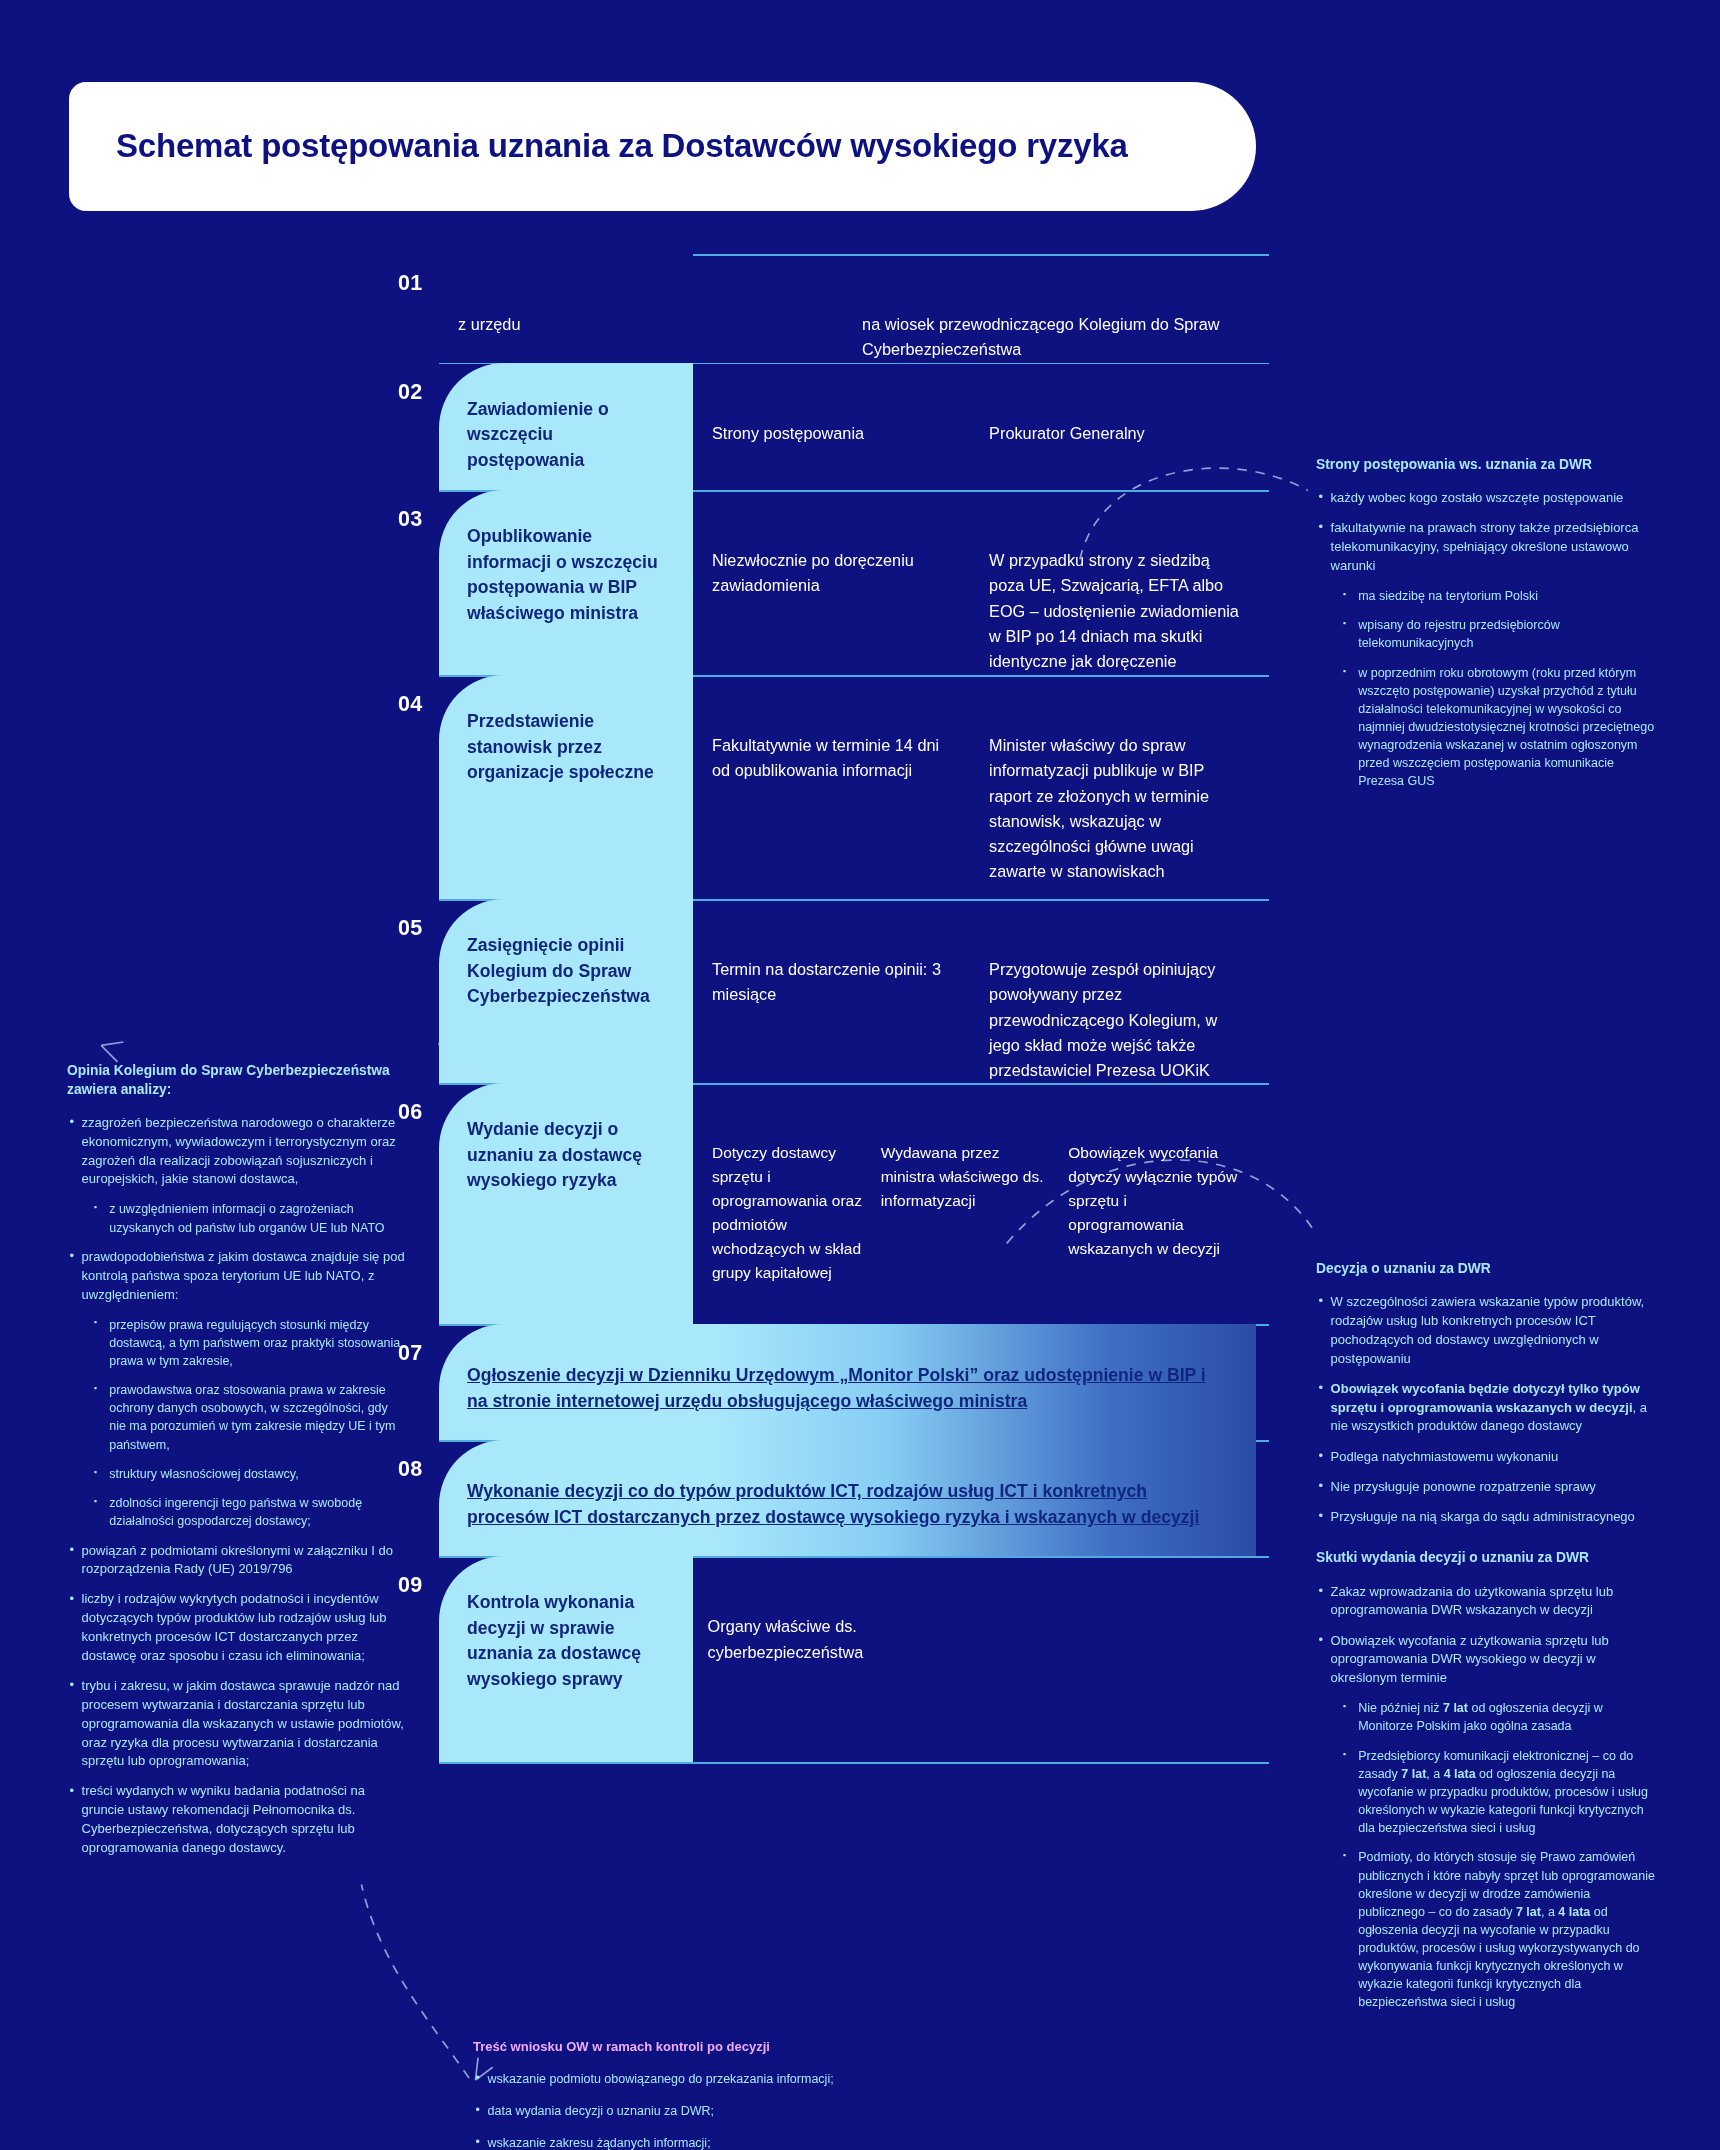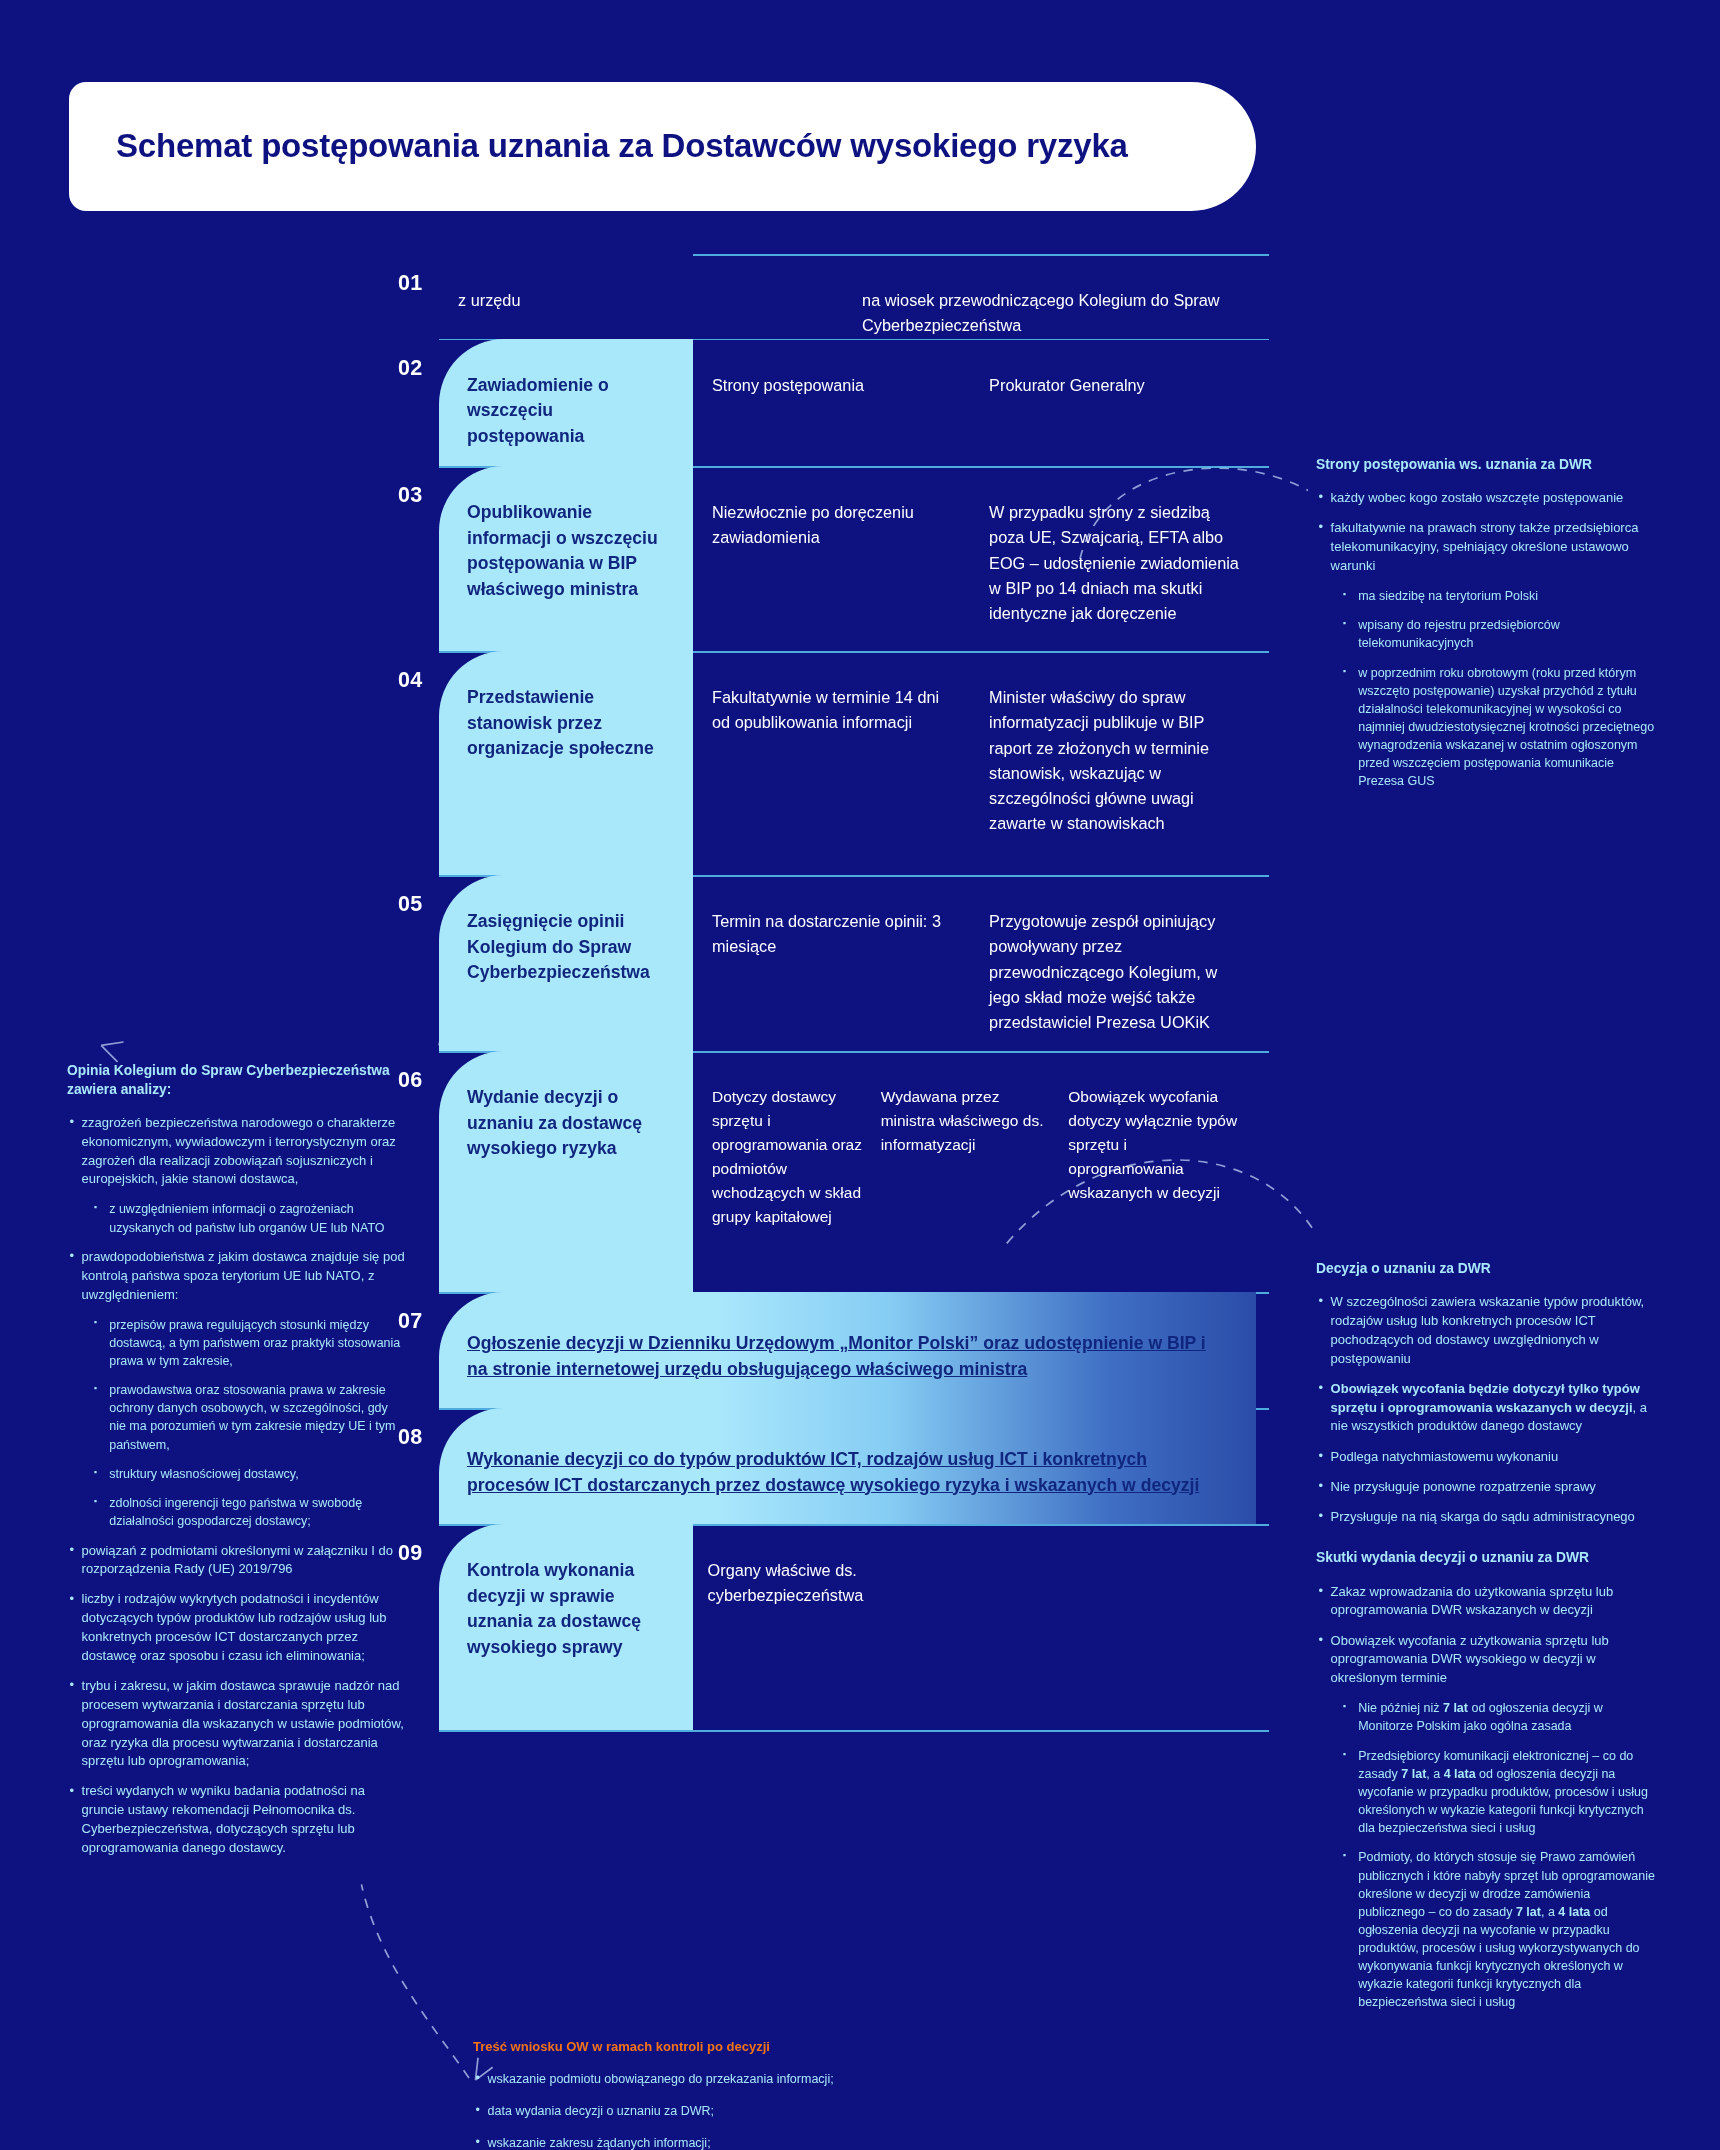--- a/index.html
+++ b/index.html
@@ -40,20 +40,21 @@
     background:#a9e7fb;
     border-top-left-radius:65px;
     padding:34px 30px 17px 28px;
     color:#10267e;
     font-size:17.6px; font-weight:bold; line-height:1.45;
   }
   .cols{ flex:1; display:flex; padding-top:34px; }
   .col{
     color:#ffffff; font-size:16.3px; line-height:1.55; font-weight:400;
     padding-right:14.6px;
+    margin-top:24px;
   }
   .cols.c2 .col{ width:50%; }
   .cols.c2 .col:first-child{ padding-left:19px; }
   .cols.c2 .col:last-child{ padding-left:14.6px; }
   .cols.c3 .col{ width:33.33%; font-size:15.5px; }
   .cols.c3 .col:first-child{ padding-left:19px; }
   
   .step.wide .label-box{
     width:100%; flex:1 1 auto;
     background:linear-gradient(to right,#a9e7fb 0%,#a9e7fb 34%,#86cdf4 55%,#3f6fc4 82%,#2a4ca8 100%);
@@ -84,21 +85,21 @@
     content:"▪"; left:15.5px; font-size:8.6px; top:0.9px;
   }
   .side li b{ font-weight:bold; }
   #side-left{ left:67px; top:1062px; width:340px; }
   #side-right{ left:1316px; top:456px; width:344px; }
   #side-right-2{ left:1316px; top:1260px; width:344px; }
   .side h3.mid{ margin-top:23px; }
   
   #bottom-note{ position:absolute; left:473px; top:2039px; width:774px; }
   #bottom-note h3{
-    font-size:13px; font-weight:bold; color:#f97316; margin-bottom:17px;
+    font-size:13px; font-weight:bold; color:#f0abfc; margin-bottom:17px;
   }
   #bottom-note ul{ list-style:none; }
   #bottom-note li{
     font-size:12.5px; color:#a9e7fb; margin-bottom:14.6px;
     padding-left:14.6px; position:relative; line-height:1.4;
   }
   #bottom-note li::before{ content:"•"; position:absolute; left:2.6px; top:-0.9px; }
   
   #arcs{ position:absolute; left:0; top:0; width:1721px; height:2497px; pointer-events:none; }
 </style>

